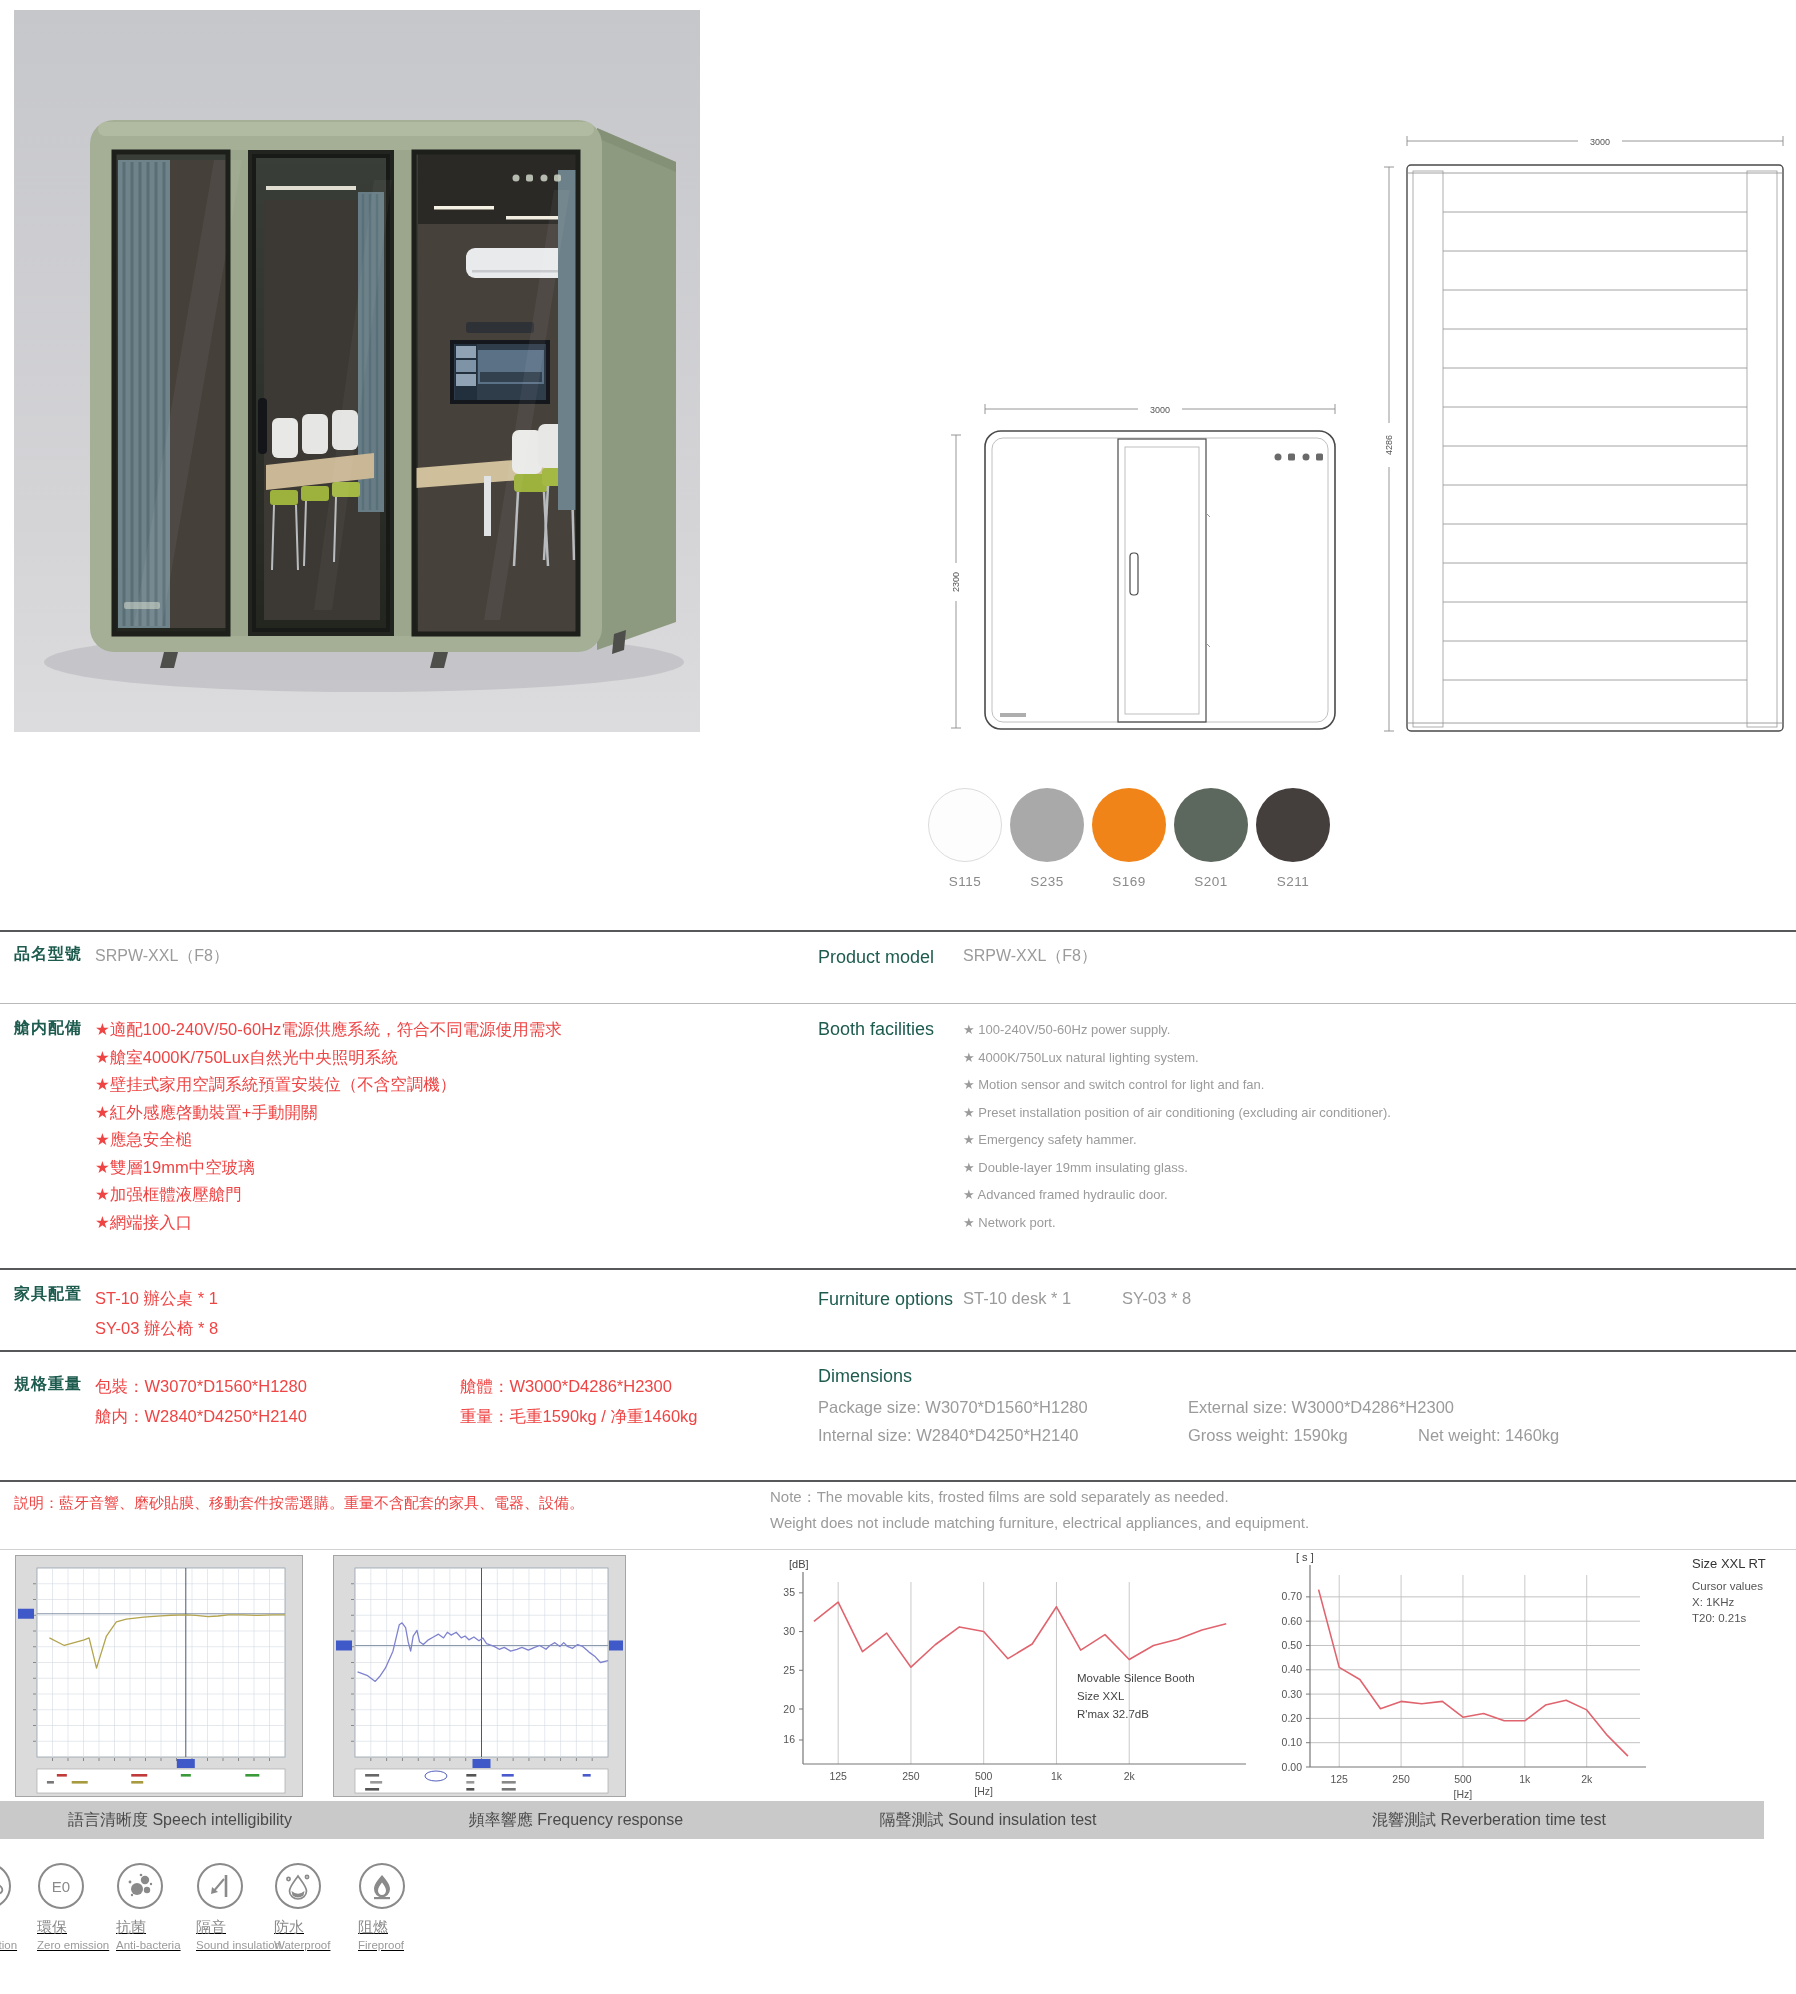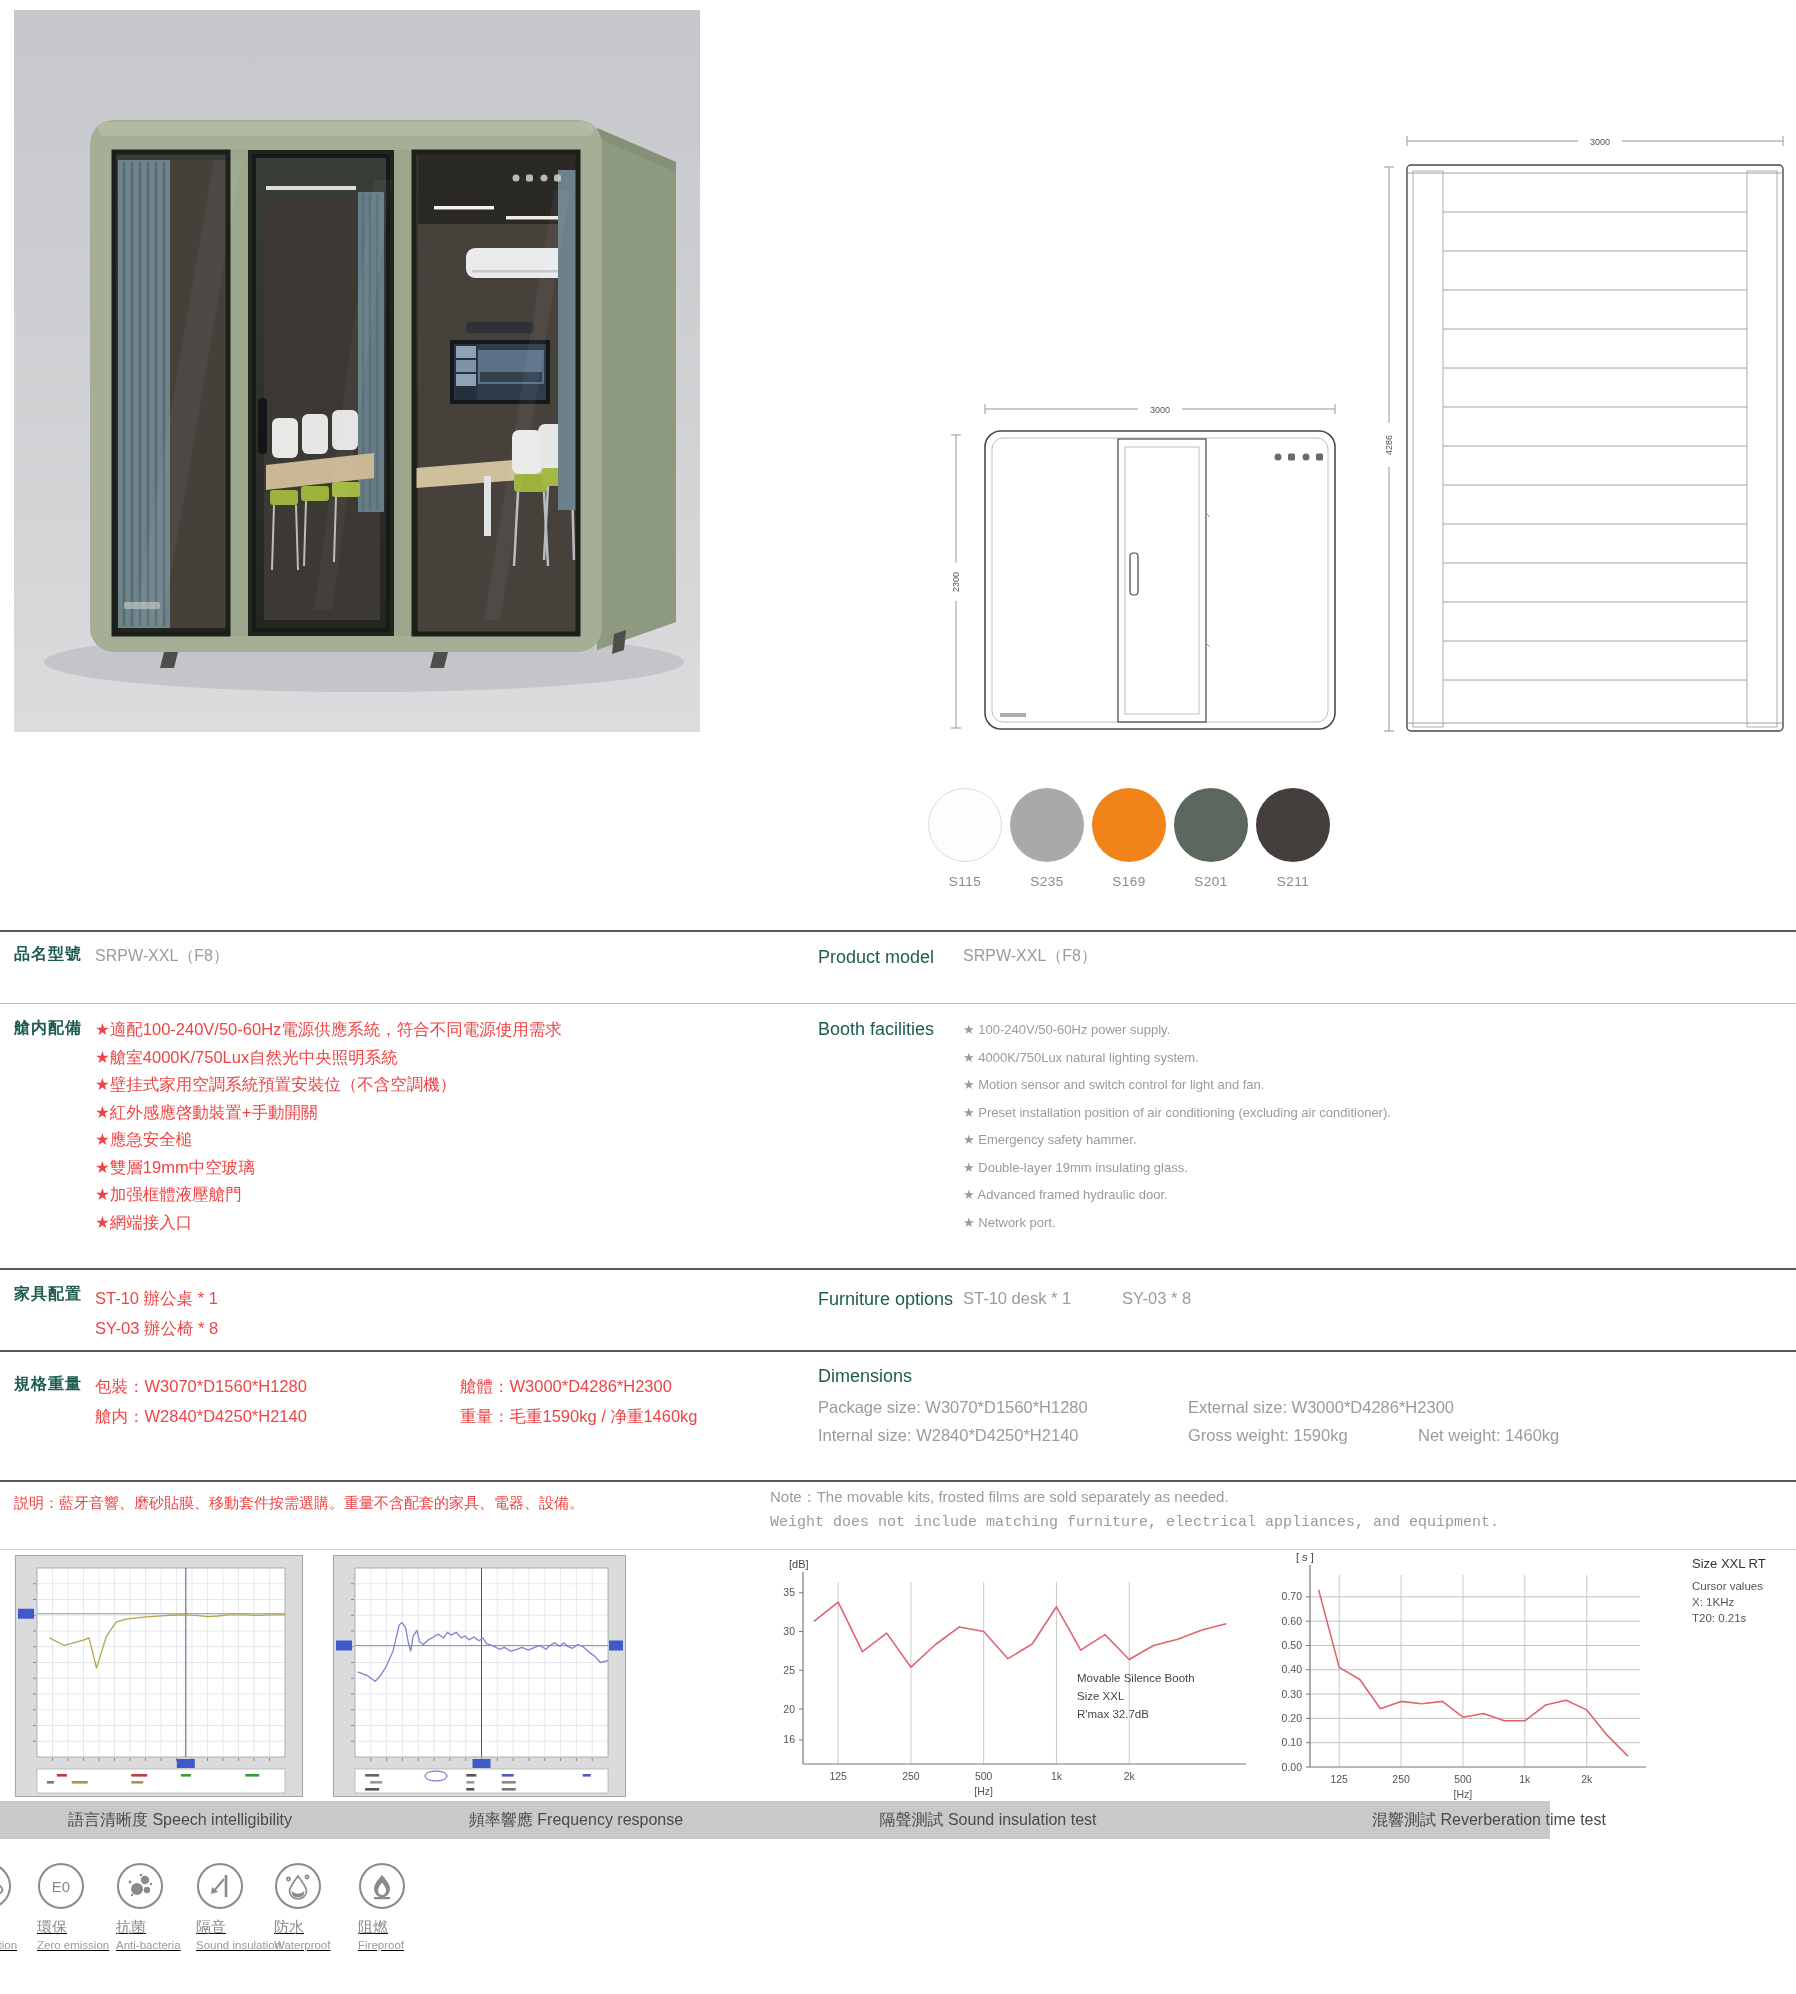--- a/index.html
+++ b/index.html
@@ -14,21 +14,21 @@
   .zh-text{color:#ef4444;font-size:16.5px;}
   .en-text{color:#9b9b9b;font-size:13px;}
   .val{position:absolute;font-size:16px;color:#9b9b9b;}
   .list{position:absolute;line-height:27.5px;}
   .list div{white-space:nowrap;}
   .spec-span{position:absolute;font-size:16.5px;white-space:nowrap;}
   #swatches{position:absolute;left:928px;top:788px;display:flex;gap:8px;}
   .swatch{width:74px;text-align:center;}
   .swatch .dot{width:74px;height:74px;border-radius:50%;box-sizing:border-box;}
   .swatch .code{margin-top:12px;font-size:13.5px;color:#8a8a8a;letter-spacing:.5px;}
-  #caption-band{position:absolute;left:0;top:1801px;width:1550px;height:38px;background:#c9c9c9;}
+  #caption-band{position:absolute;left:0;top:1801px;width:1764px;height:38px;background:#c9c9c9;}
   .caption{position:absolute;top:9px;transform:translateX(-50%);font-size:16px;color:#4a4a4a;white-space:nowrap;}
   #cert-icons{position:absolute;left:0;top:1862px;width:520px;height:120px;}
   .cert{position:absolute;width:140px;text-align:left;text-decoration:underline;}
   .cert .zh{margin-top:4px;font-size:15px;color:#8a8a8a;}
   .cert .en{margin-top:2px;font-size:11.5px;color:#9a9a9a;}
   svg text{font-family:"Liberation Sans","DejaVu Sans",sans-serif;}
   .dim-label{font-size:9px;fill:#555;}
   .tick-label{font-size:10.5px;fill:#555;}
   .unit-label{font-size:11px;fill:#444;}
   .ann{font-size:11.5px;fill:#444;}
@@ -286,21 +286,21 @@
   <div class="spec-span en-text" style="left:818px;top:1398px;">Package size: W3070*D1560*H1280</div>
   <div class="spec-span en-text" style="left:1188px;top:1398px;">External size: W3000*D4286*H2300</div>
   <div class="spec-span en-text" style="left:818px;top:1426px;">Internal size: W2840*D4250*H2140</div>
   <div class="spec-span en-text" style="left:1188px;top:1426px;">Gross weight: 1590kg</div>
   <div class="spec-span en-text" style="left:1418px;top:1426px;">Net weight: 1460kg</div>
 
   <div class="hr" style="top:1480px;"></div>
 
   <div class="spec-span zh-text" style="left:14px;top:1494px;font-size:15px;">説明：藍牙音響、磨砂貼膜、移動套件按需選購。重量不含配套的家具、電器、設備。</div>
   <div class="spec-span en-text" style="left:770px;top:1488px;font-size:15px;">Note：The movable kits, frosted films are sold separately as needed.</div>
-  <div class="spec-span en-text" style="left:770px;top:1514px;font-size:15px;font-family:Liberation Mono, monospace;">Weight does not include matching furniture, electrical appliances, and equipment.</div>
+  <div class="spec-span en-text" style="left:770px;top:1514px;font-size:15px;">Weight does not include matching furniture, electrical appliances, and equipment.</div>
 
   <div class="hr light" style="top:1549px;"></div>
 
   <svg id="chart1" class="abs" style="left:15px;top:1555px;" width="288" height="242">
       <rect x="0.5" y="0.5" width="287" height="241" fill="#dbdbdb" stroke="#a5a5a5"></rect>
       <rect x="22" y="13" width="248" height="189" fill="#ffffff" stroke="#93a0ad" stroke-width="0.8"></rect>
       <line x1="37.5" y1="13" x2="37.5" y2="202" stroke="#d4dae3" stroke-width="0.6"></line>
       <line x1="37.5" y1="203" x2="37.5" y2="206" stroke="#888"></line>
       <line x1="53" y1="13" x2="53" y2="202" stroke="#d4dae3" stroke-width="0.6"></line>
       <line x1="53" y1="203" x2="53" y2="206" stroke="#888"></line>

